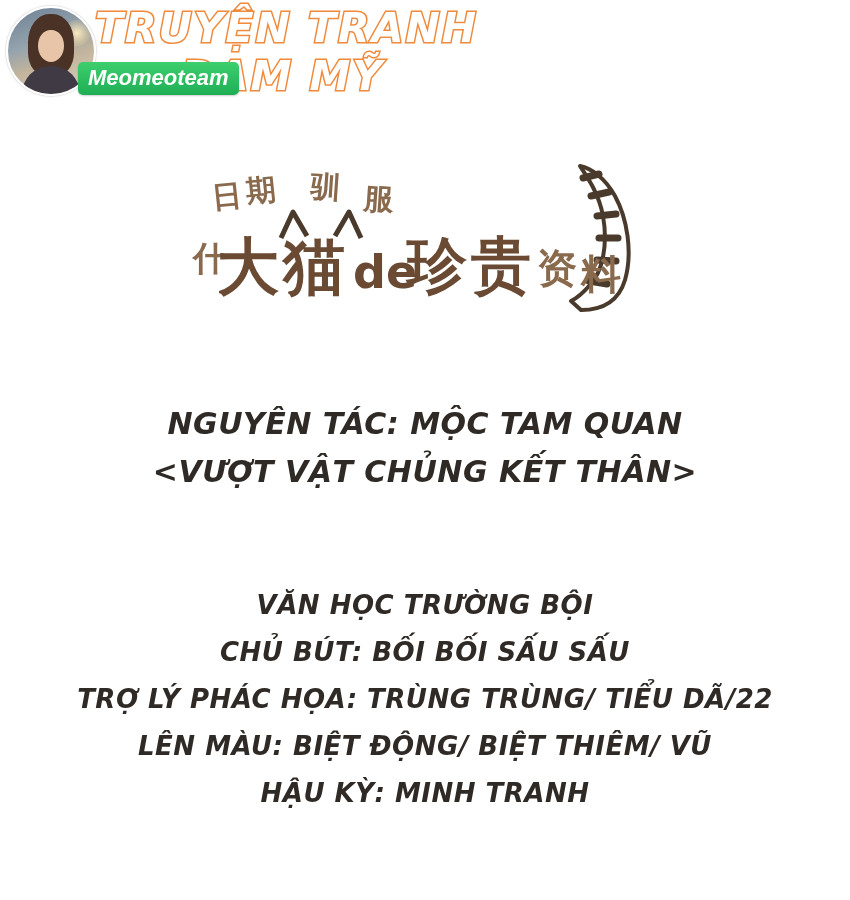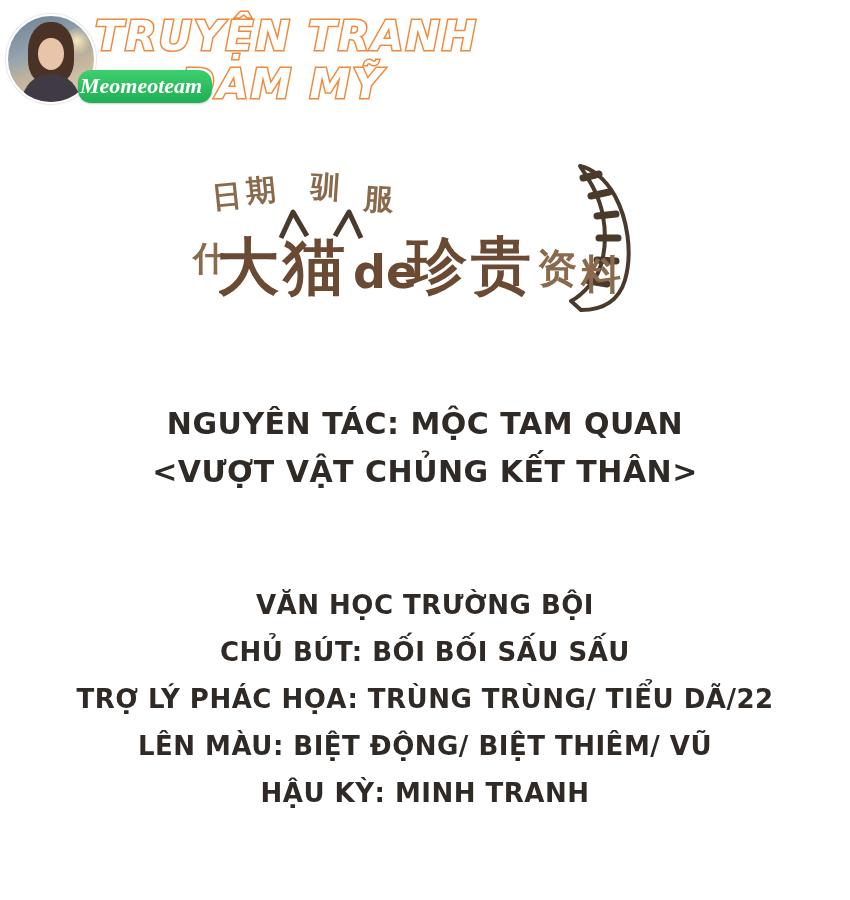--- a/index.html
+++ b/index.html
@@ -16,21 +16,20 @@
     color: #3a3028;
   }
 
   
   .banner {
     position: absolute;
     top: 0;
     left: 0;
     width: 500px;
     height: 112px;
-    margin-top: 8px;
   }
   .banner-avatar {
     position: absolute;
     left: 6px;
     top: 6px;
     width: 86px;
     height: 86px;
     border-radius: 50%;
     overflow: hidden;
     border: 2px solid #ffffff;
@@ -93,25 +92,25 @@
   }
   .banner-title .l2 {
     display: block;
     margin-left: 85px;
   }
 
   .banner-chip {
     position: absolute;
     left: 78px;
     top: 62px;
-    padding: 3px 10px 4px 2px;
-    border-radius: 13px;
+    padding: 3px 10px 4px 10px;
+    border-radius: 5px;
     background: linear-gradient(180deg, #3dcf6e 0%, #1fae55 100%);
     color: #ffffff;
-    font-family: Liberation Serif, serif;
+    font-family: Liberation Sans, sans-serif;
     font-weight: 700;
     font-style: italic;
     font-size: 22px;
     line-height: 26px;
     box-shadow: 0 1px 2px rgba(0,0,0,.2);
     white-space: nowrap;
   }
 
   
   .logo-art {
@@ -134,20 +133,21 @@
     fill: #8a6a4d;
   }
 
   
   .credits {
     position: absolute;
     left: 0;
     top: 400px;
     width: 850px;
     text-align: center;
+    font-style: italic;
   }
   .credit-line {
     font-family: "DejaVu Sans", sans-serif;
     font-weight: 700;
     color: #2f2a26;
     letter-spacing: .5px;
   }
   .block-author .credit-line {
     font-size: 30px;
     line-height: 48px;

